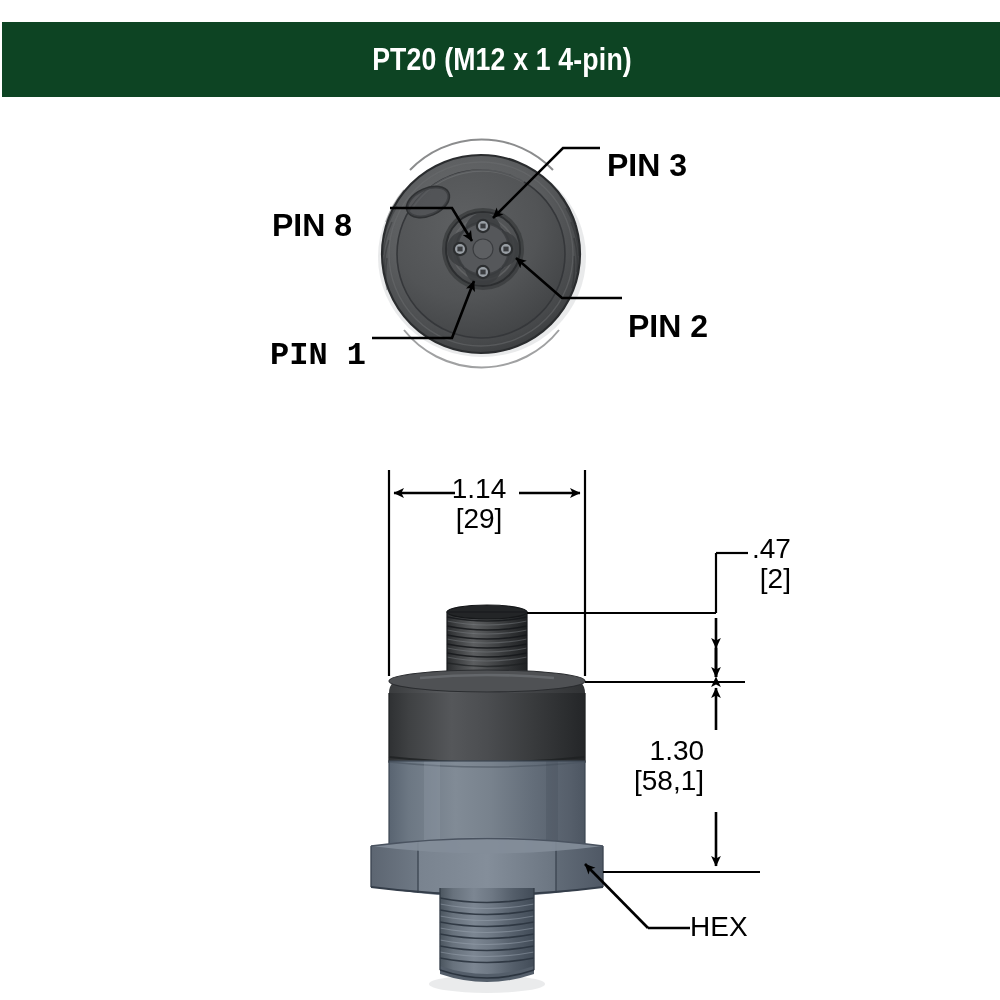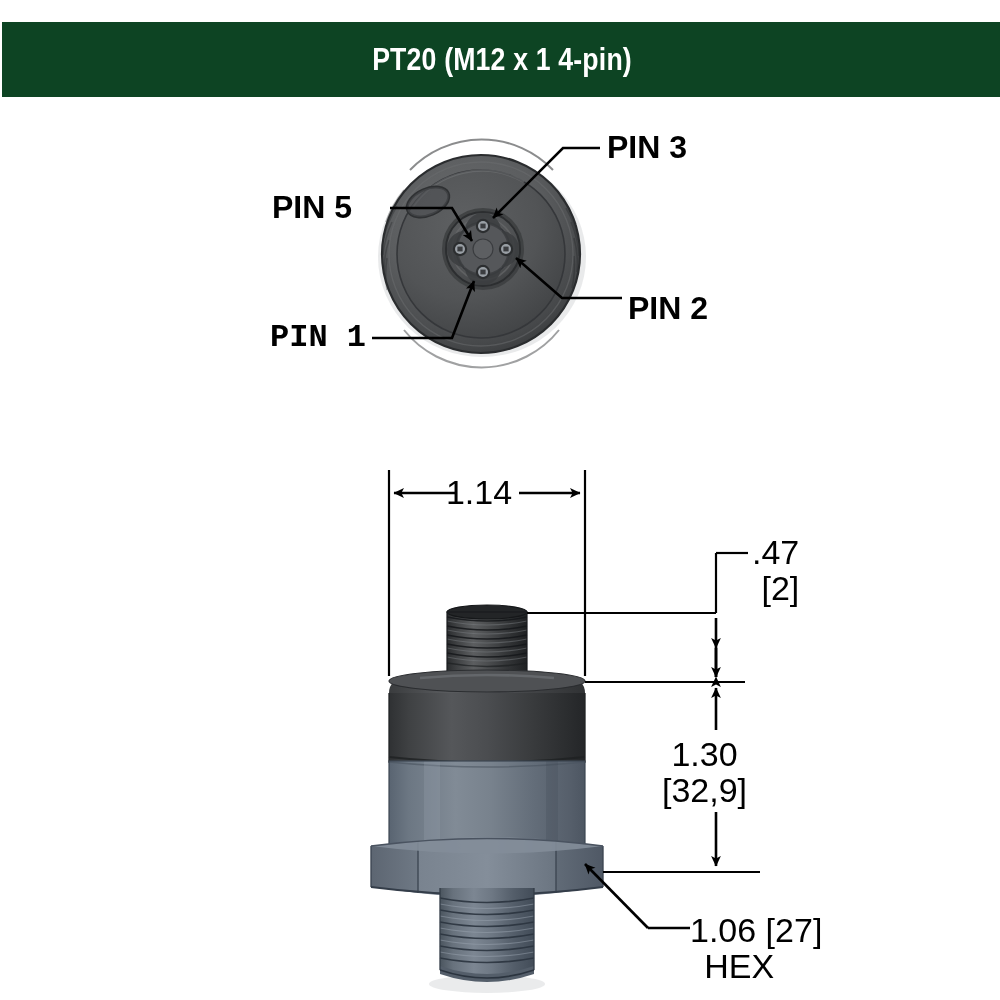--- a/index.html
+++ b/index.html
@@ -55,41 +55,42 @@
   
   .dwg-label {
     position: absolute;
     color: #000000;
     font-family: "Liberation Sans", sans-serif;
     font-weight: bold;
     font-size: 32px;
     line-height: 1.0;
     white-space: nowrap;
     letter-spacing: 0px;
+    margin-top: 18px;
   }
   .dim-label {
     position: absolute;
     color: #000000;
     font-family: "Liberation Sans", sans-serif;
     font-weight: normal;
-    font-size: 34px;
+    font-size: 28px;
     line-height: 1.06;
     white-space: nowrap;
     text-align: center;
   }
   .dim-label .l2 { display: block; }
 
   .pin-1 { left: 270px; top: 322px; font-family: Liberation Mono, monospace; }
   .pin-2 { left: 628px; top: 292px; }
   .pin-3 { left: 607px; top: 131px; }
   .pin-4 { left: 272px; top: 191px; }
 
   .dim-114 { left: 395px; top: 474px; width: 168px; }
   .dim-47  { left: 752px; top: 534px; text-align: right; }
-  .dim-130 { left: 662px; top: 736px; text-align: center; }
+  .dim-130 { left: 634px; top: 736px; text-align: right; }
   .dim-106 { left: 690px; top: 912px; text-align: left; }
   .dim-106 .l2 { text-align: center; padding-right: 34px; }
 </style>
 </head>
 <body>
 
 <div id="page">
 
   <div id="header-banner">
     <div id="header-title">PT20 (M12 x 1 4-pin)</div>
@@ -409,37 +410,37 @@
         <line x1="648" y1="928" x2="585" y2="864" stroke-width="2.6" marker-end="url(#arrHead)"></line>
         <line x1="648" y1="928" x2="690" y2="928" stroke-width="2.6"></line>
       </g>
     </g>
   </svg>
 
   <div>
     <div class="dwg-label pin-1">PIN 1</div>
     <div class="dwg-label pin-2">PIN 2</div>
     <div class="dwg-label pin-3">PIN 3</div>
-    <div class="dwg-label pin-4">PIN 5</div>
+    <div class="dwg-label pin-4">PIN 8</div>
   </div>
 
   <div>
     <div class="dim-label dim-114">
       <span>1.14</span>
+      <span class="l2">[29]</span>
     </div>
 
     <div class="dim-label dim-47">
       <span>.47</span>
       <span class="l2">[2]</span>
     </div>
 
     <div class="dim-label dim-130">
       <span>1.30</span>
-      <span class="l2">[32,9]</span>
+      <span class="l2">[58,1]</span>
     </div>
 
     <div class="dim-label dim-106">
-      <span>1.06 [27]</span>
       <span class="l2">HEX</span>
     </div>
   </div>
 
 </div>
 
 </body></html>

